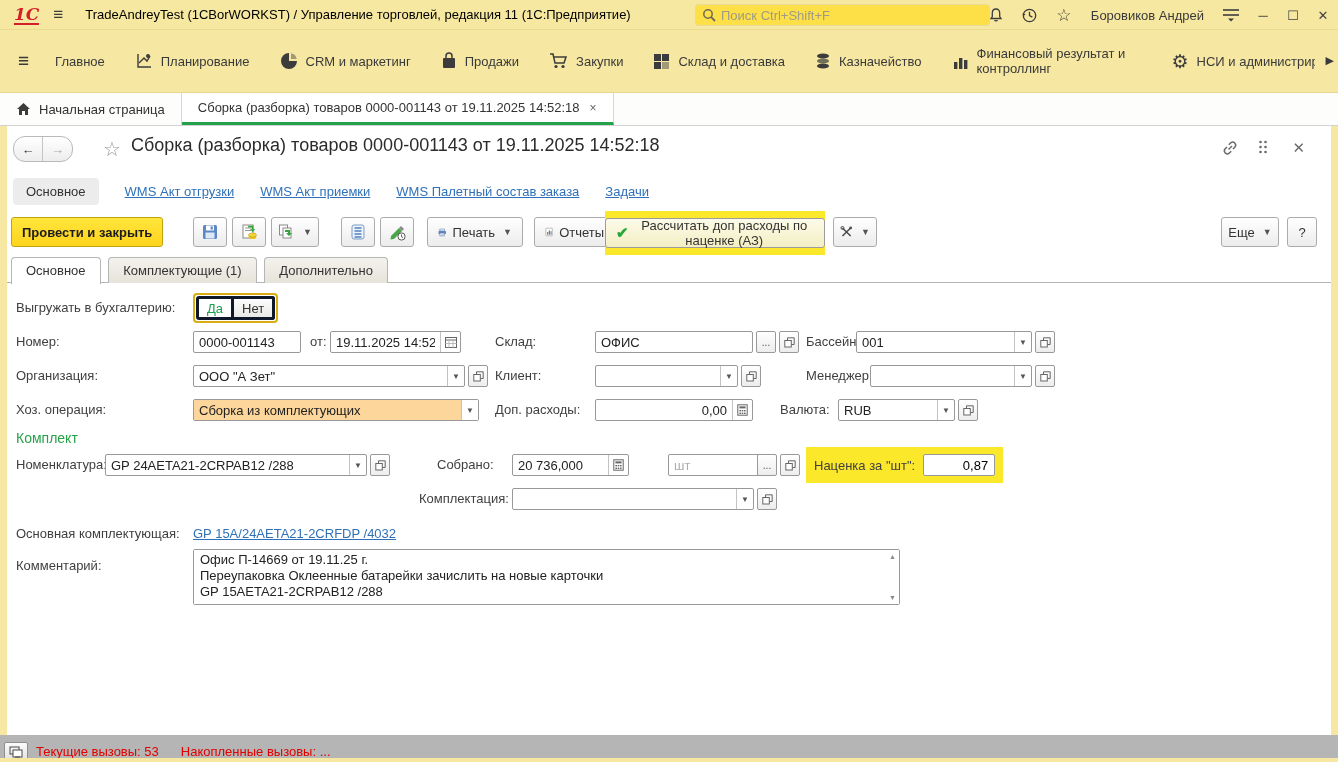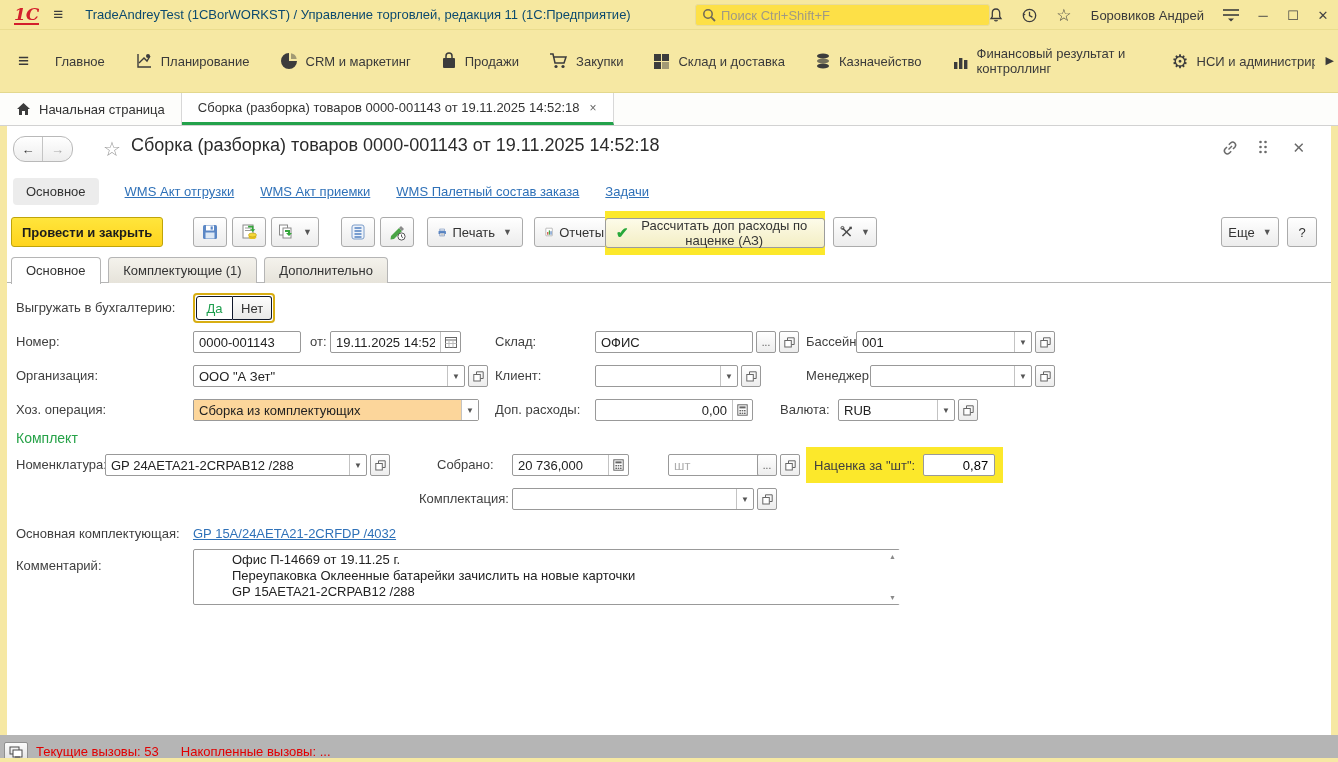--- a/index.html
+++ b/index.html
@@ -4,21 +4,21 @@
 <style>
   * { margin:0; padding:0; box-sizing:border-box; }
   html,body { width:1338px; height:762px; }
   body { font-family:"Liberation Sans", sans-serif; font-size:13px; color:#3c3c3c; background:#fff; overflow:hidden; }
   #app { position:relative; width:1338px; height:762px; background:#fff; }
 
   
   .titlebar { position:absolute; top:0; left:0; right:0; height:30px; background:#f6e8a0; display:flex; align-items:center; border-bottom:1px solid #eadc8e; }
   .logo1c { font-family:"DejaVu Serif", serif; font-weight:bold; font-style:italic; color:#d31f2c; font-size:17px; margin:0 14px 0 14px; border-bottom:2px solid #d31f2c; line-height:18px; }
   .hamburger { font-size:17px; color:#3c3c3c; margin-right:22px; cursor:pointer; }
-  .wintitle { font-size:13px; color:#0c4a6e; }
+  .wintitle { font-size:13px; color:#000000; }
   .searchbox { position:absolute; left:695px; top:4px; width:295px; height:22px; background:#fde047; border:1px solid #e8dc9c; border-radius:3px; display:flex; align-items:center; padding:0 6px; }
   .searchbox input { border:none; background:transparent; outline:none; font-size:13px; color:#6e685a; width:100%; font-family:inherit; }
   .searchbox input::placeholder { color:#a09a84; }
   .tb-ico { width:34px; height:26px; display:flex; align-items:center; justify-content:center; cursor:pointer; }
   .tb-right { position:absolute; right:0; top:2px; display:flex; align-items:center; }
   .username { font-size:13px; color:#3a3a3a; margin:0 10px; white-space:nowrap; }
   .winctl { width:30px; height:24px; display:flex; align-items:center; justify-content:center; color:#444; font-size:13px; cursor:pointer; }
   .starglyph { font-size:17px; color:#3c3c3c; }
 
   
@@ -75,30 +75,30 @@
   .inp input { border:none; outline:none; background:transparent; width:100%; height:100%; padding:0 5px; font-size:13px; color:#222; font-family:inherit; }
   .inp input::placeholder { color:#adadad; }
   .inp .dd { width:17px; height:100%; border-left:1px solid #c3c3c3; display:flex; align-items:center; justify-content:center; font-size:8px; color:#555; cursor:pointer; flex:none; }
   .inp .sq { width:20px; height:100%; border-left:1px solid #c3c3c3; display:flex; align-items:center; justify-content:center; cursor:pointer; flex:none; }
   .mini { position:absolute; height:22px; width:20px; border:1px solid #999; border-radius:2px; background:linear-gradient(#fff,#ededed); display:flex; align-items:center; justify-content:center; font-size:10px; color:#555; cursor:pointer; }
   .orange input { background:#fcd69b; }
   .orange { background:#fcd69b; }
   .right input { text-align:right; }
   .sect { position:absolute; font-size:14px; color:#26a248; }
   .toggle-wrap { position:absolute; border:2px solid #d8ae13; border-radius:4px; padding:1px; display:flex; background:#fff; }
-  .tgl { height:24px; min-width:37px; display:flex; align-items:center; justify-content:center; font-size:13px; border:1px solid #0f172a; cursor:pointer; padding:0 8px; }
+  .tgl { height:24px; min-width:37px; display:flex; align-items:center; justify-content:center; font-size:13px; border:3px solid #0f172a; cursor:pointer; padding:0 8px; }
   .tgl.yes { color:#1e9e4e; background:#fff; border-radius:3px 0 0 3px; }
   .tgl.no { color:#333; background:linear-gradient(#fdfdfd,#e9e9e7); border-left:none; border-radius:0 3px 3px 0; }
   .hl-field { position:absolute; background:#fce82b; display:flex; align-items:center; padding:0 8px; height:36px; }
   .hl-field .lblin { font-size:13px; color:#3f3f3f; margin-right:8px; white-space:nowrap; }
   .vbox { width:72px; height:22px; border:1px solid #999; border-radius:2px; background:#fff; display:flex; align-items:center; }
   .vbox input { border:none; outline:none; width:100%; text-align:right; padding:0 6px; font-size:13px; font-family:inherit; }
   .linkval { position:absolute; color:#2f71b8; text-decoration:underline; font-size:13px; line-height:22px; cursor:pointer; white-space:nowrap; }
   .commentbox { position:absolute; border:1px solid #999; border-radius:2px; }
-  .commentbox textarea { width:100%; height:100%; border:none; outline:none; resize:none; font-family:inherit; font-size:13px; color:#222; padding:2px 14px 2px 6px; line-height:16px;margin-left:32px; }
+  .commentbox textarea { width:100%; height:100%; border:none; outline:none; resize:none; font-family:inherit; font-size:13px; color:#222; padding:2px 14px 2px 6px; line-height:16px; }
   .spin { position:absolute; right:3px; font-size:7px; color:#8a8a8a; }
 
   
   .statusbar { position:absolute; left:0; right:0; top:735px; height:33px; background:#b5b5b5; display:flex; align-items:center; }
   .statusbar .sico { width:24px; height:19px; background:linear-gradient(#fbfbfb,#e3e3e3); border:1px solid #8f8f8f; border-radius:2px; margin:0 8px 0 4px; display:flex; align-items:center; justify-content:center; cursor:pointer; }
   .stxt { color:#e00000; font-size:13px; margin-right:22px; }
   .bottomstrip { position:absolute; left:0; right:0; top:758px; height:4px; background:#f6e8a3; }
   svg { display:block; }
 </style>
 </head>

